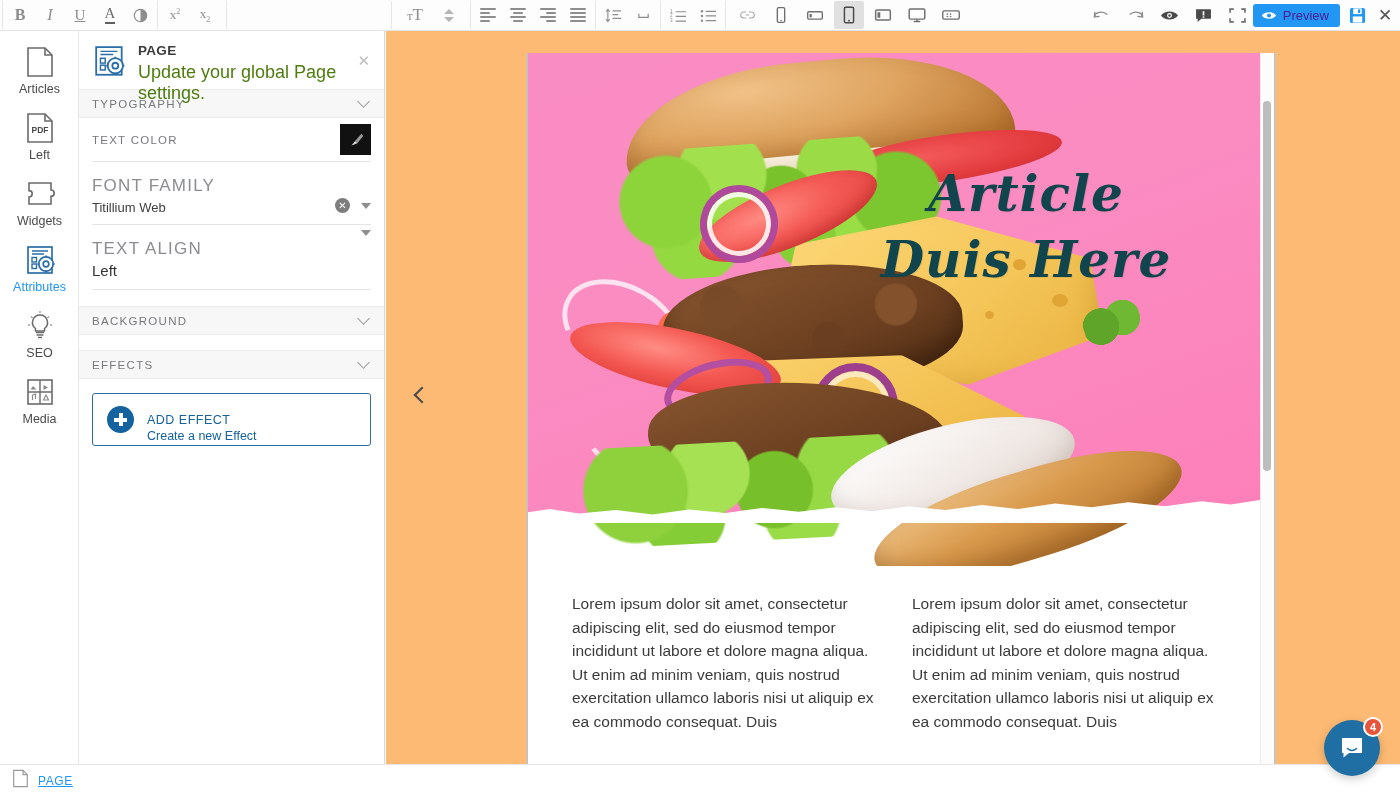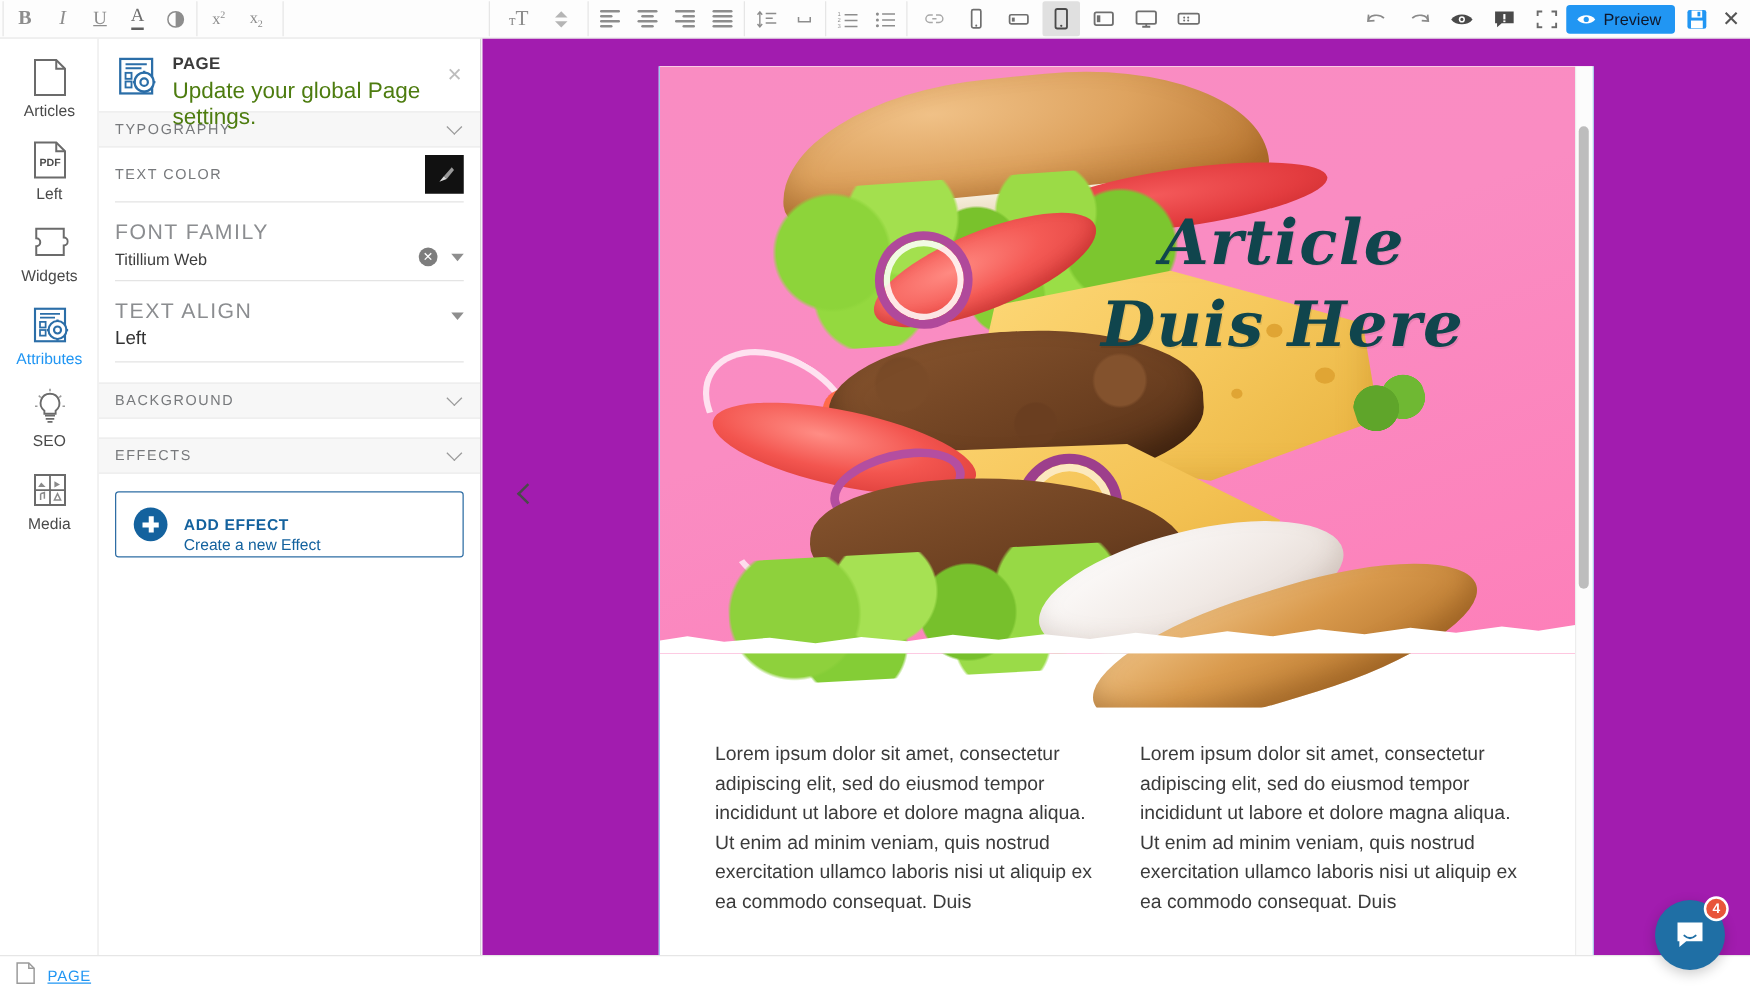--- a/index.html
+++ b/index.html
@@ -54,21 +54,21 @@
   .stepper .ar { width:0;height:0;border-left:5px solid transparent;border-right:5px solid transparent; }
   .stepper .up { border-bottom:5px solid #b5b5b5; }
   .stepper .dn { border-top:5px solid #b5b5b5; }
 
   .align-ico { display:flex; flex-direction:column; gap:2px; width:16px;}
   .align-ico i { display:block; height:2px; background:#8d8d8d; border-radius:1px;}
 
   .preview-btn {
     height: 23px;
     background: #2196f3;
-    color: #0f172a;
+    color: #4c1d95;
     border-radius: 3px;
     display:flex; align-items:center; gap:6px;
     padding: 0 11px 0 8px;
     font-size: 13px;
     cursor:pointer;
     margin-right: 4px;
   }
   .save-btn {
     width:26px;height:23px;display:flex;align-items:center;justify-content:center;
     cursor:pointer;
@@ -178,28 +178,28 @@
     padding-left:14px;
     cursor:pointer;
   }
   .add-effect .plus {
     width:27px;height:27px;border-radius:50%;background:#14629e;
     display:flex;align-items:center;justify-content:center;
     color:#fff; position:relative; flex:0 0 27px;
   }
   .add-effect .plus:before{content:"";position:absolute;width:13px;height:4px;background:#fff;}
   .add-effect .plus:after{content:"";position:absolute;width:4px;height:13px;background:#fff;}
-  .add-effect .ae-title { font-size:12.5px; font-weight:bold; color:#14629e; letter-spacing:.5px;margin-top:16px;}
+  .add-effect .ae-title { font-size:12.5px; font-weight:normal; color:#14629e; letter-spacing:.5px;margin-top:16px;}
   .add-effect .ae-sub { font-size:12.5px; color:#14629e; margin-top:2px;}
 
   
   #canvas-area {
     position:absolute; top:31px; left:386px;
     width:1014px; height:733px;
-    background:#a21caf;
+    background:#fdba74;
   }
   #collapse-arrow {
     position:absolute; left:19px; top:349px;
     width:30px;height:30px;
     display:flex;align-items:center;justify-content:center;
     cursor:pointer;
   }
   #collapse-arrow .ca {
     width:12px;height:12px;border-left:2.5px solid #4a4a4a;border-bottom:2.5px solid #4a4a4a;
     transform:rotate(45deg); margin-left:4px;
@@ -807,21 +807,21 @@
         <div class="field-value">Titillium Web</div>
       </div>
       <div style="display:flex;align-items:center;gap:11px;padding-bottom:11px">
         <span class="clear-x">✕</span>
         <span class="caret-dn"></span>
       </div>
     </div>
   </div>
 
   <div class="field">
-    <div style="display:flex;align-items:center;justify-content:space-between;padding-top:5px">
+    <div style="display:flex;align-items:flex-start;justify-content:space-between;padding-top:5px">
       <div>
         <div class="field-label-sm">TEXT ALIGN</div>
         <div class="field-value big">Left</div>
       </div>
       <div style="display:flex;align-items:center;padding-bottom:13px">
         <span class="caret-dn"></span>
       </div>
     </div>
   </div>
 

